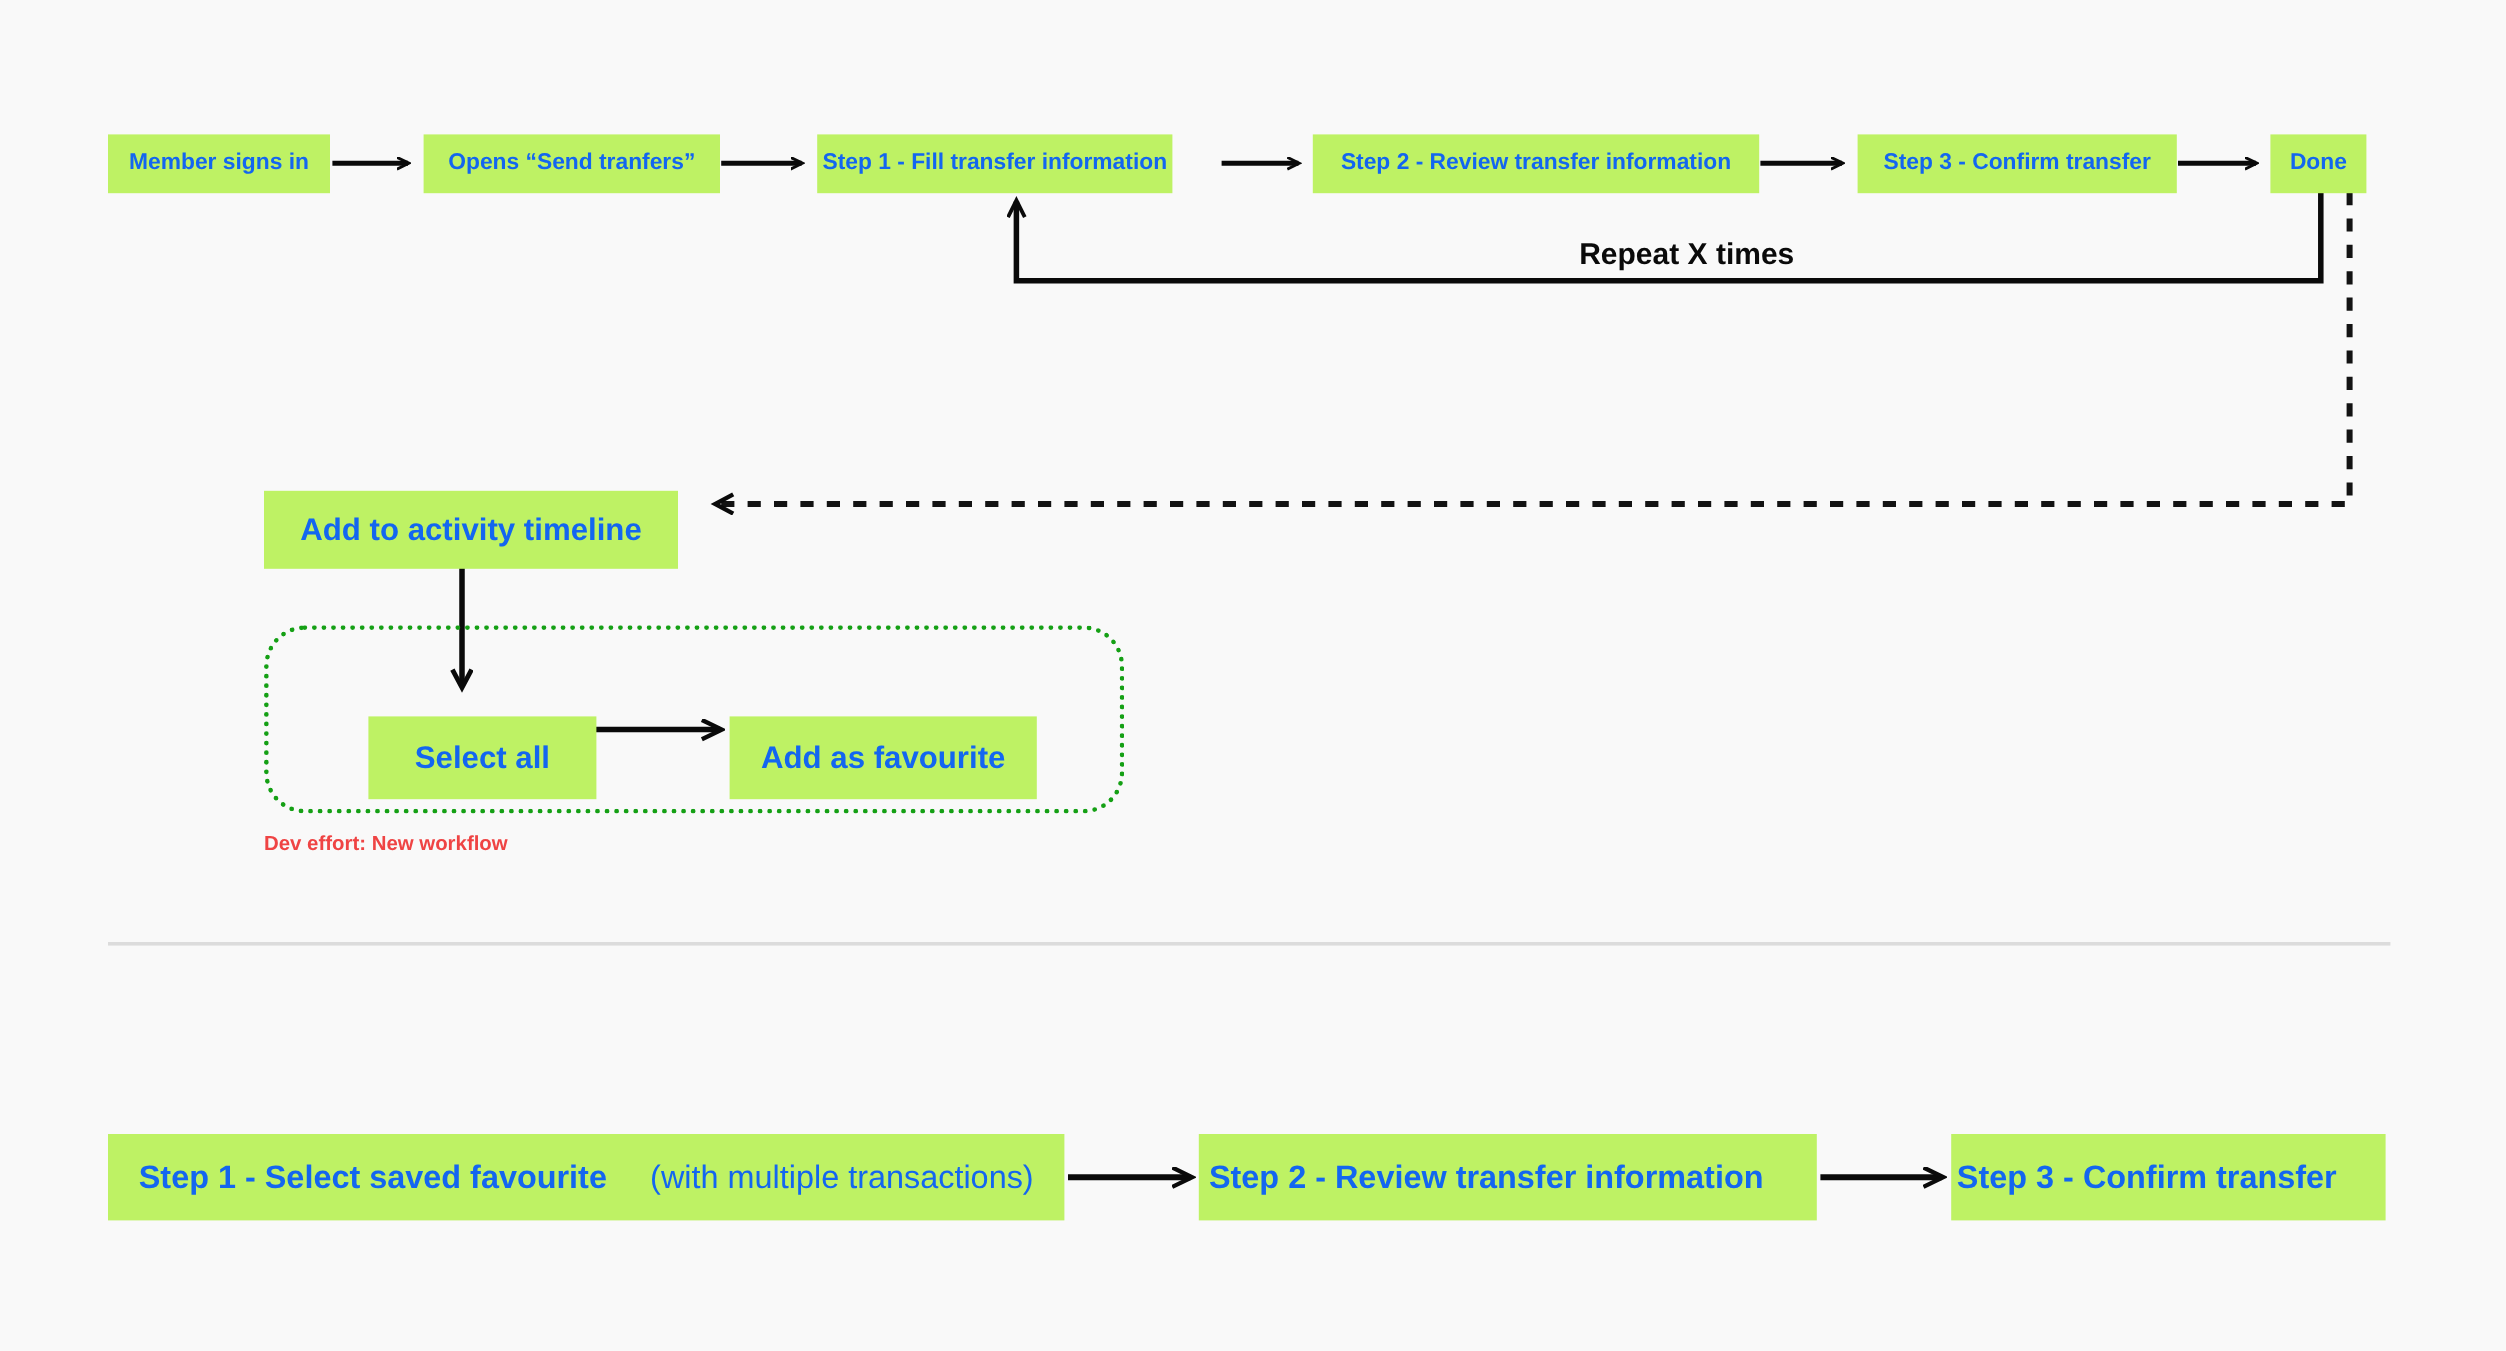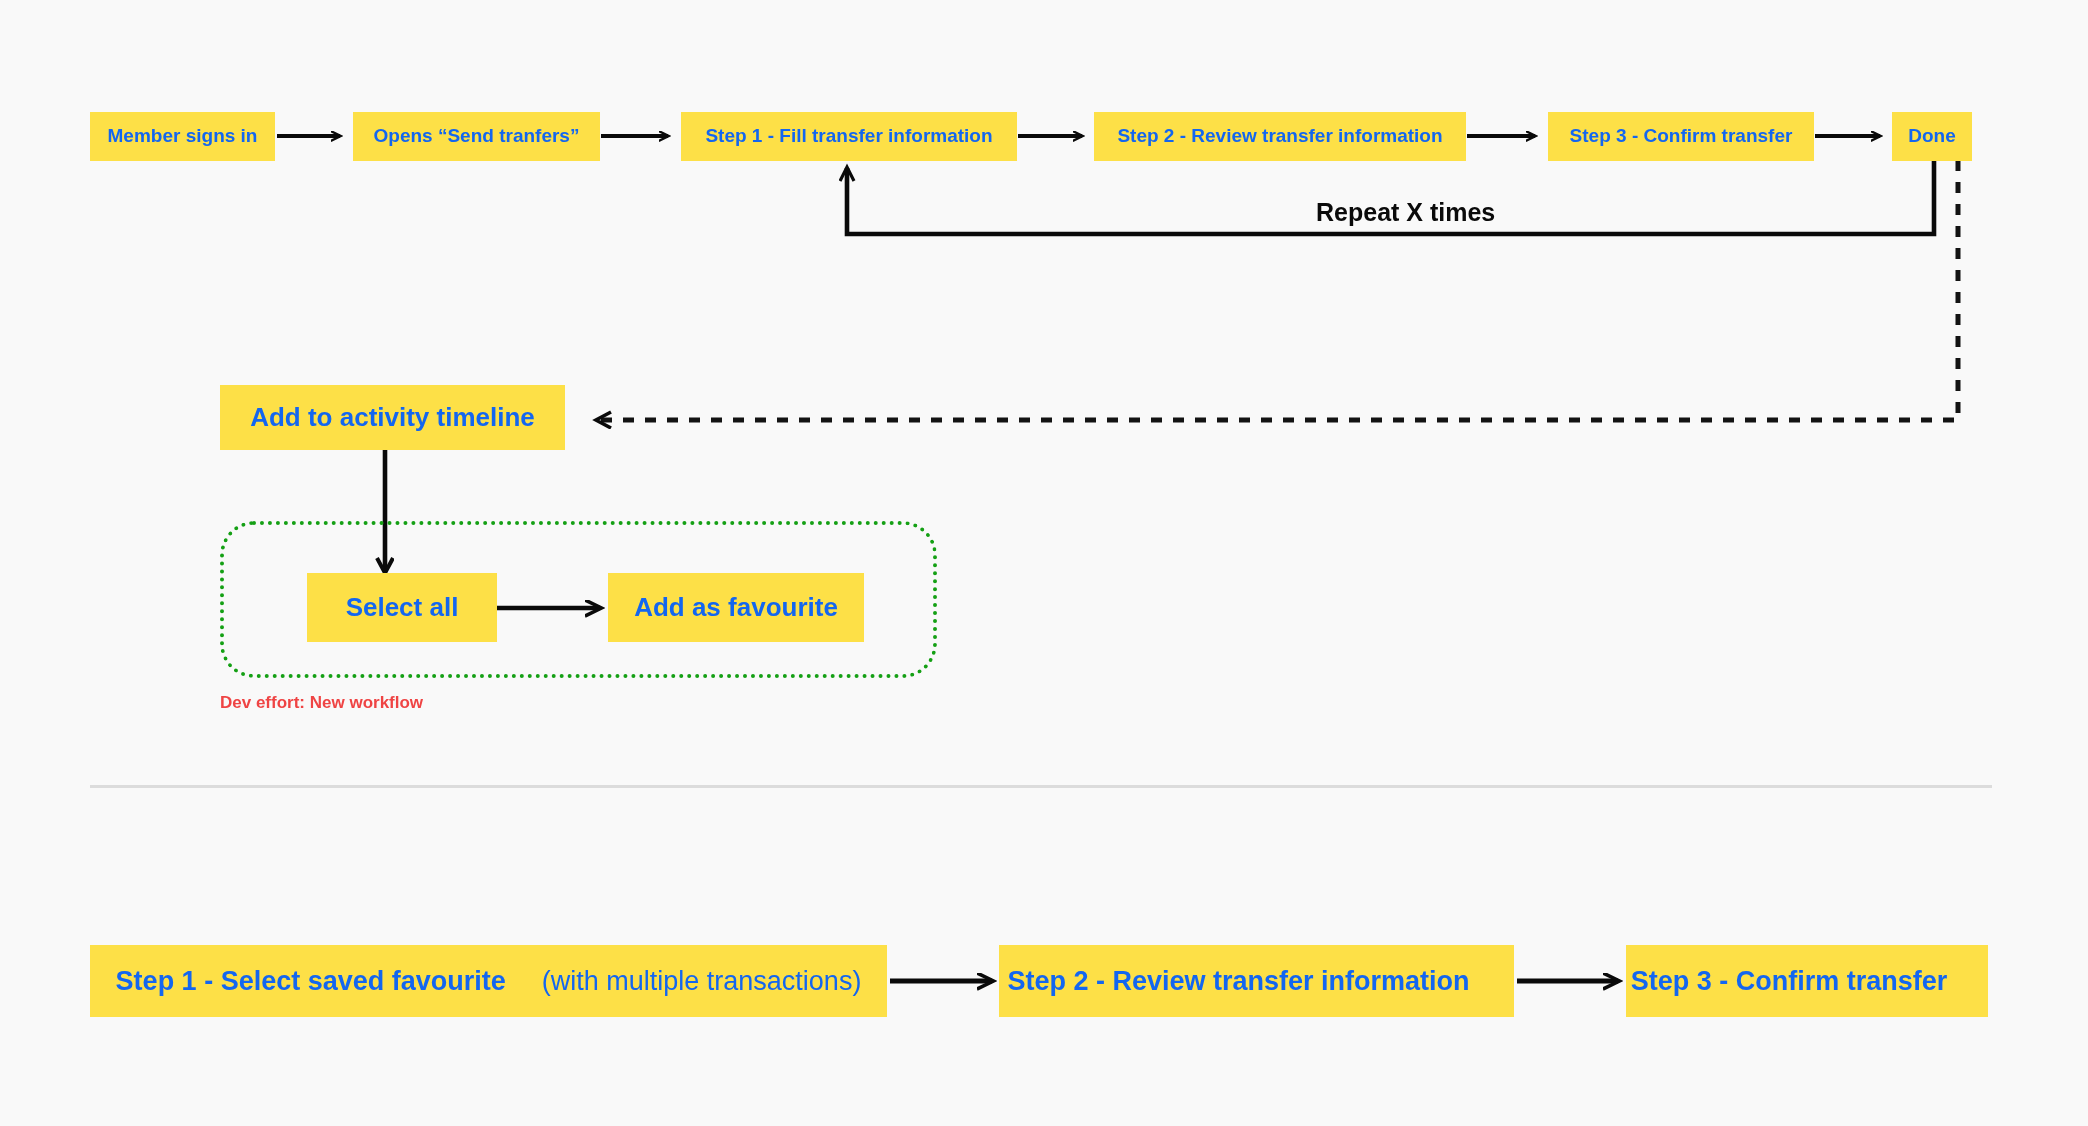--- a/index.html
+++ b/index.html
@@ -24,32 +24,32 @@
     position: absolute;
     left: 0;
     top: 0;
     width: 2088px;
     height: 1126px;
     pointer-events: none;
     overflow: visible;
   }
   .node {
     position: absolute;
-    background: #fde047;
+    background: #bef264;
     color: #1366f0;
     font-weight: bold;
     display: flex;
     align-items: center;
     justify-content: center;
     box-sizing: border-box;
     line-height: 1.2;
     white-space: nowrap;
   }
   .node.small { font-size: 19px; padding: 0 18px; }
-  .node.medium { font-size: 26px; padding: 0 22px; }
+  .node.medium { font-size: 26px; padding: 0 22px; margin-top: 24px; }
   .node.large { font-size: 27px; padding: 0 22px; gap: 36px; }
   .node .sub {
     font-weight: normal;
   }
   .label-plain {
     position: absolute;
     white-space: nowrap;
   }
   .repeat-label {
     font-size: 25px;
@@ -131,21 +131,21 @@
   </svg>
 
   <div class="node small" style="left:90px; top:112px; width:185px; height:49px;">
     <span>Member signs in</span>
   </div>
 
   <div class="node small" style="left:353px; top:112px; width:247px; height:49px;">
     <span>Opens “Send tranfers”</span>
   </div>
 
-  <div class="node small" style="left:681px; top:112px; width:336px; height:49px;">
+  <div class="node small" style="left:681px; top:112px; width:296px; height:49px;">
     <span>Step 1 - Fill transfer information</span>
   </div>
 
   <div class="node small" style="left:1094px; top:112px; width:372px; height:49px;">
     <span>Step 2 - Review transfer information</span>
   </div>
 
   <div class="node small" style="left:1548px; top:112px; width:266px; height:49px;">
     <span>Step 3 - Confirm transfer</span>
   </div>

